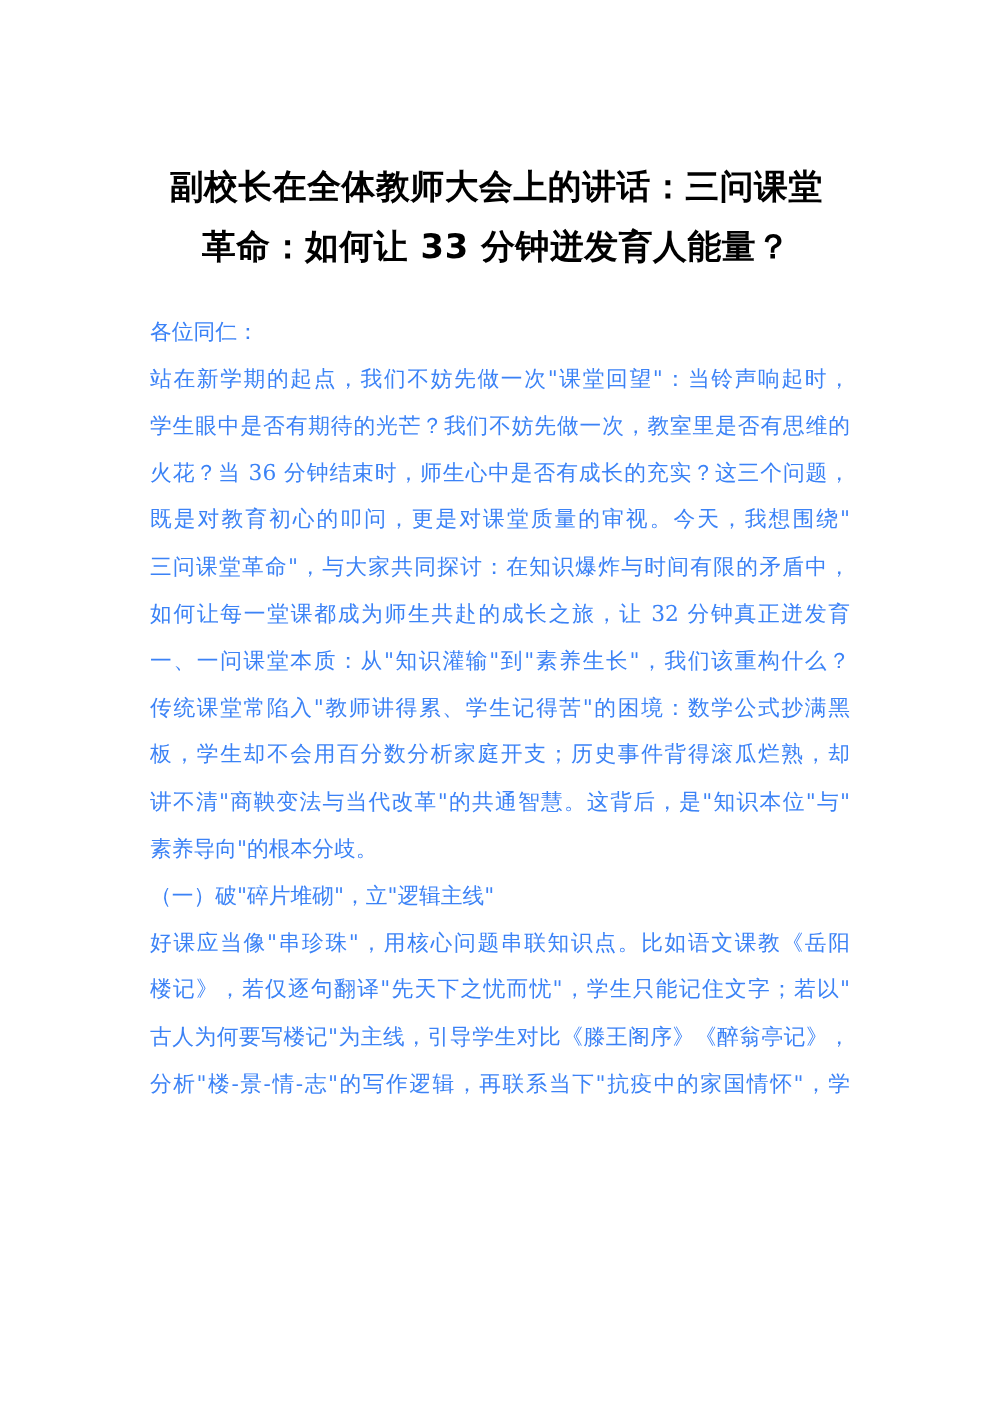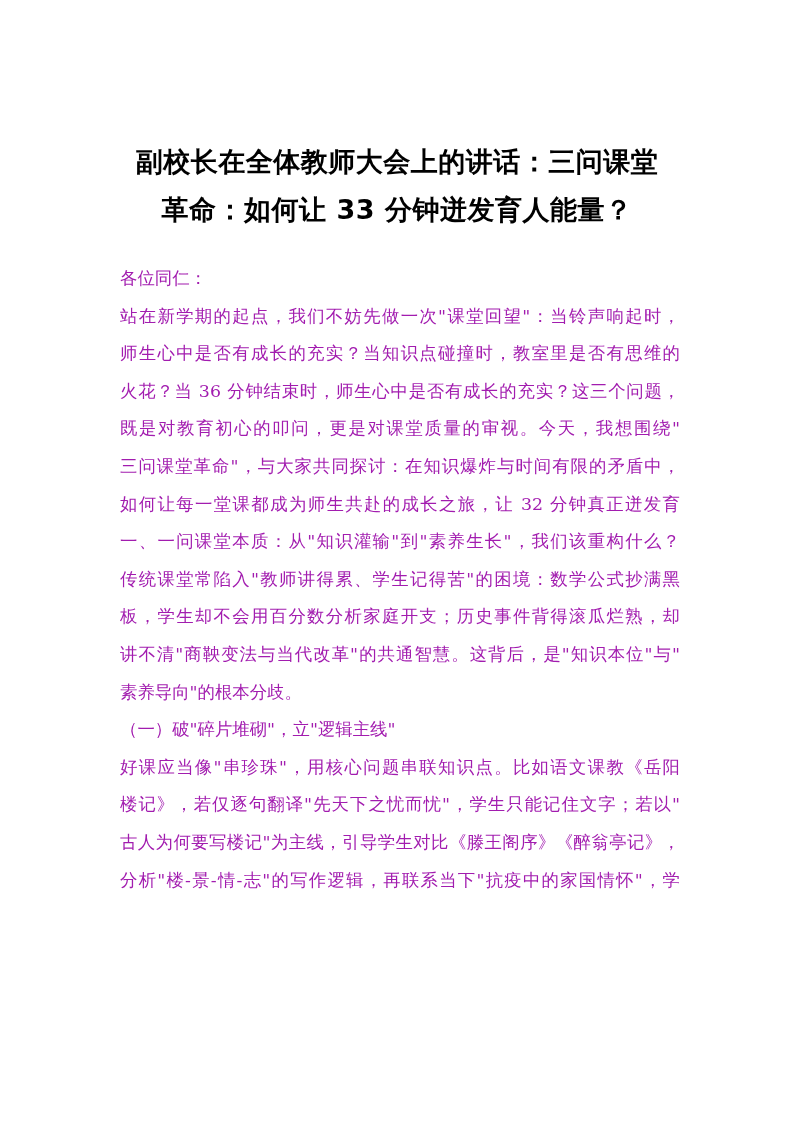--- a/index.html
+++ b/index.html
@@ -11,21 +11,21 @@
       width: 793px;
       height: 1122px;
       position: relative;
       overflow: hidden;
       font-family: "DejaVu Serif", "Liberation Serif", serif;
       color: #111111;
     }
     .page {
       position: absolute;
       left: 0;
-      top: 12px;
+      top: 0;
       width: 793px;
       height: 828px;
       background: #ffffff;
     }
     .title {
       position: absolute;
       left: 112px;
       width: 570px;
       top: 126px;
       margin: 0;
@@ -47,42 +47,42 @@
       top: 248px;
       width: 560px;
     }
     .line {
       display: block;
       height: 37.6px;
       line-height: 37.6px;
       font-size: 17.4px;
       white-space: nowrap;
       overflow: visible;
-      color: #a21caf;
+      color: #3b82f6;
       text-align: justify;
       text-align-last: justify;
     }
     .line.short {
       text-align: left;
       text-align-last: left;
     }
   </style>
 </head>
 <body>
 
 <div class="page">
   <h1 class="title">
     <span class="tline">副校长在全体教师大会上的讲话：三问课堂</span>
     <span class="tline">革命：如何让 33 分钟迸发育人能量？</span>
   </h1>
 
   <div class="body">
     <span class="line short">各位同仁：</span>
     <span class="line">站在新学期的起点，我们不妨先做一次"课堂回望"：当铃声响起时，</span>
-    <span class="line">师生心中是否有成长的充实？当知识点碰撞时，教室里是否有思维的</span>
+    <span class="line">学生眼中是否有期待的光芒？我们不妨先做一次，教室里是否有思维的</span>
     <span class="line">火花？当 36 分钟结束时，师生心中是否有成长的充实？这三个问题，</span>
     <span class="line">既是对教育初心的叩问，更是对课堂质量的审视。今天，我想围绕"</span>
     <span class="line">三问课堂革命"，与大家共同探讨：在知识爆炸与时间有限的矛盾中，</span>
     <span class="line">如何让每一堂课都成为师生共赴的成长之旅，让 32 分钟真正迸发育</span>
     <span class="line">一、一问课堂本质：从"知识灌输"到"素养生长"，我们该重构什么？</span>
     <span class="line">传统课堂常陷入"教师讲得累、学生记得苦"的困境：数学公式抄满黑</span>
     <span class="line">板，学生却不会用百分数分析家庭开支；历史事件背得滚瓜烂熟，却</span>
     <span class="line">讲不清"商鞅变法与当代改革"的共通智慧。这背后，是"知识本位"与"</span>
     <span class="line short">素养导向"的根本分歧。</span>
     <span class="line short">（一）破"碎片堆砌"，立"逻辑主线"</span>

